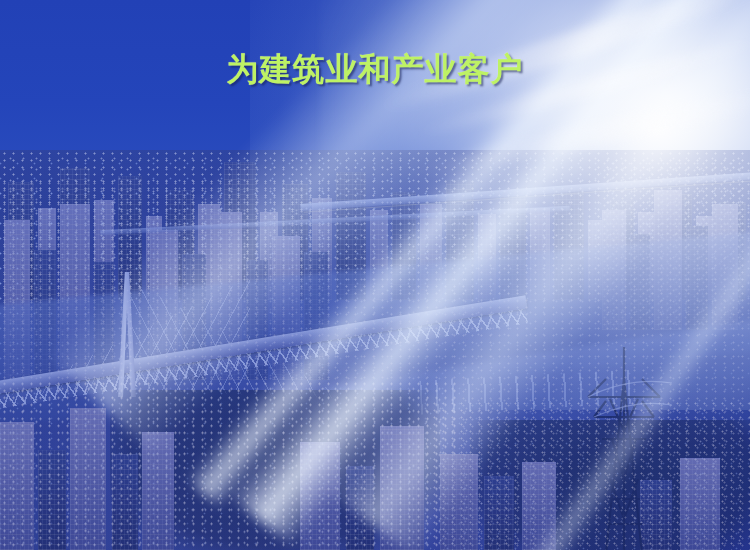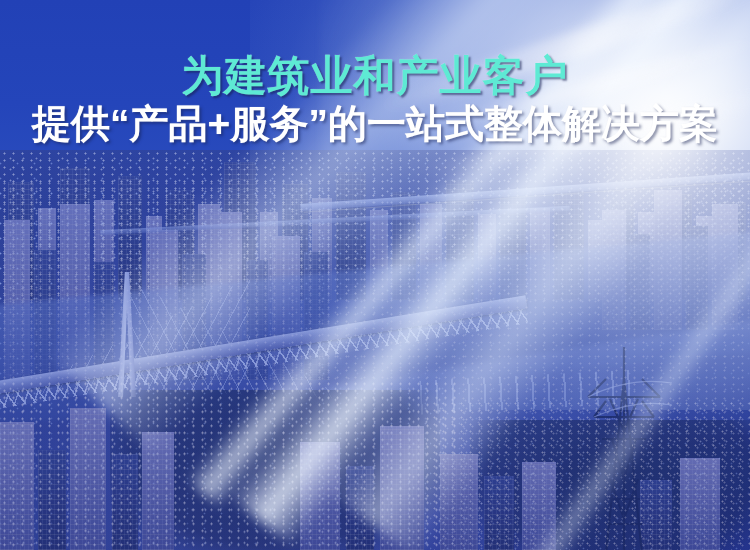--- a/index.html
+++ b/index.html
@@ -181,21 +181,21 @@
     mix-blend-mode:screen;
   }
 
   
   .copy{
     position:absolute;left:0;top:0;width:750px;height:200px;
     text-align:center;z-index:40;
   }
   .l1{
     margin:0;padding-top:52px;
-    font-size:42px;font-weight:bold;color:#5eead4;line-height:1.12;
+    font-size:32px;font-weight:bold;color:#bef264;line-height:1.12;
     letter-spacing:1px;
     text-shadow:2px 2px 2px rgba(20,30,80,.55),0 0 1px rgba(255,255,255,.6);
   }
   .l2{
     margin:0;padding-top:3px;
     font-size:39px;font-weight:bold;color:#ffffff;line-height:1.12;
     letter-spacing:0px;
     text-shadow:2px 2px 3px rgba(20,30,80,.5),0 0 1px rgba(255,255,255,.6);
     white-space:nowrap;
   }
@@ -345,16 +345,15 @@
     <div class="ray d"></div>
     <div class="ray e"></div>
   </div>
   <div class="corner-glow"></div>
   <div class="streak s1"></div>
   <div class="streak s2"></div>
   <div class="streak s3"></div>
 
   <div class="copy">
     <h1 class="l1">为建筑业和产业客户</h1>
-    <h1 class="l2">提供“产品+服务”的一站式整体解决方案</h1>
   </div>
 
 </div>
 
 </body></html>

